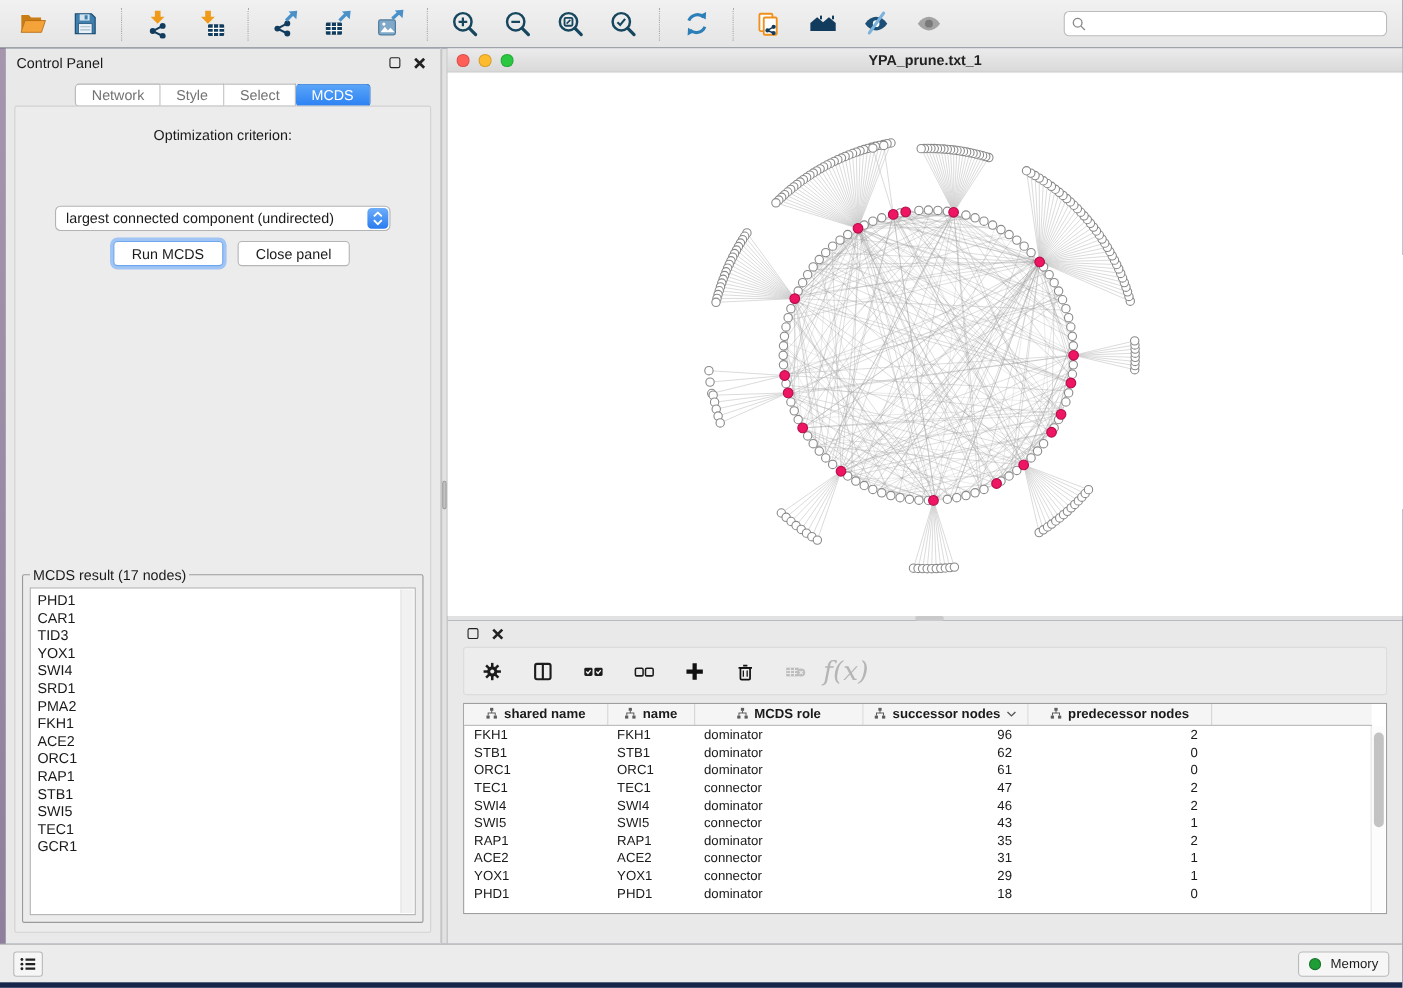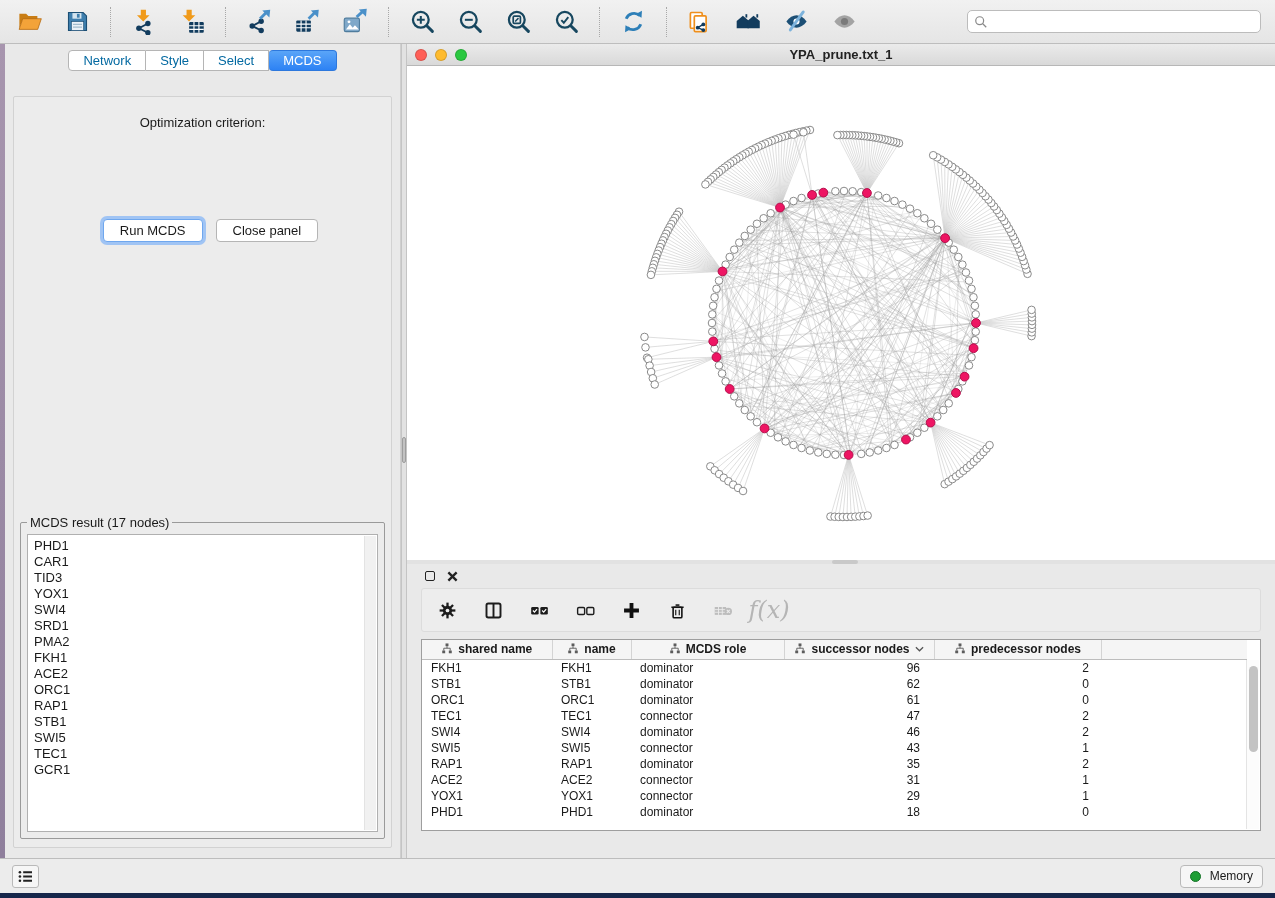--- a/index.html
+++ b/index.html
@@ -21,21 +21,21 @@
   
   .purple-strip{position:absolute;left:0;top:44px;width:5px;height:814px;background:linear-gradient(#a795ae,#8f7f9c)}
 
   
   .control-panel{position:absolute;left:5px;top:44px;width:396px;height:814px;background:#e9e9e9;border-right:1px solid #cfcfcf}
   .cp-header{height:26px;display:flex;align-items:center;padding:0 10px;font-size:13px}
   .panel-title{flex:1}
   .win-ic{display:flex;align-items:center;justify-content:center;width:18px;height:18px;margin-left:4px}
   .float-ic{width:10px;height:10px;border:1.6px solid #222;border-radius:2px;display:inline-block}
   .cp-tabs{display:flex;justify-content:center;margin-top:6px;height:21px}
-  .cp-tab{background:#fff;border:1px solid #b5b5b5;border-left:none;font-size:13px;padding:2px 14px;line-height:16px;color:#0369a1}
+  .cp-tab{background:#fff;border:1px solid #b5b5b5;border-left:none;font-size:13px;padding:2px 14px;line-height:16px;color:#737373}
   .cp-tab:first-child{border-left:1px solid #b5b5b5;border-radius:4px 0 0 4px}
   .cp-tab:last-child{border-radius:0 4px 4px 0}
   .cp-tab.selected{background:linear-gradient(#5aa5f8,#2d82f4);border-color:#2d78dd;color:#fff;border-radius:4px}
   .cp-body{position:absolute;left:8px;right:8px;top:52px;bottom:10px;background:#ececec;border:1px solid #d2d2d2;border-radius:2px}
   .opt-label{text-align:center;margin-top:18px;font-size:13px}
   .dropdown{position:absolute;left:36px;right:36px;top:90px;height:23px;background:#fff;border:1px solid #b3b3b3;border-radius:5px;
     display:flex;align-items:center;font-size:13px;padding-left:9px}
   .dd-value{flex:1;white-space:nowrap;overflow:hidden}
   .dd-stepper{width:19px;height:19px;margin-right:1px;border-radius:4px;background:linear-gradient(#6eaef9,#2a7bf0);
     display:flex;flex-direction:column;align-items:center;justify-content:center;gap:1px}
@@ -243,28 +243,50 @@
       <circle cx="6.5" cy="6.5" r="4.5" fill="none" stroke="#8a8a8a" stroke-width="1.4"></circle>
       <path d="M10 10l4 4" stroke="#8a8a8a" stroke-width="1.4"></path>
     </svg>
     <input type="text" value="" style="">
   </div>
 </div>
 
 <div class="purple-strip"></div>
 
 <div class="control-panel">
+  <div class="cp-header">
+    <span class="panel-title">Control Panel</span>
+    <span class="win-ic">
+        <span class="float-ic"></span>
+      </span>
+    <span class="win-ic">
+      <svg width="11" height="11" viewBox="0 0 12 12">
+          <path d="M1.5 1.5l9 9M10.5 1.5l-9 9" stroke="#222" stroke-width="2.6"></path>
+        </svg>
+    </span>
+  </div>
   <div class="cp-tabs" id="cp-tabs">
       <div class="cp-tab">Network</div>
       <div class="cp-tab">Style</div>
       <div class="cp-tab">Select</div>
       <div class="cp-tab selected">MCDS</div>
     </div>
   <div class="cp-body">
     <div class="opt-label">Optimization criterion:</div>
+    <div class="dropdown">
+      <span class="dd-value">largest connected component (undirected)</span>
+      <span class="dd-stepper">
+        <svg viewBox="0 0 10 6">
+            <path d="M1 5l4-4 4 4" fill="none" stroke="#fff" stroke-width="1.8"></path>
+          </svg>
+        <svg viewBox="0 0 10 6">
+            <path d="M1 1l4 4 4-4" fill="none" stroke="#fff" stroke-width="1.8"></path>
+          </svg>
+      </span>
+    </div>
     <div class="btn-row">
       <button class="mac-btn focused">Run MCDS</button>
       <button class="mac-btn">Close panel</button>
     </div>
     <fieldset class="result-box">
       <legend>MCDS result (17 nodes)</legend>
       <div class="result-list">
         <div class="result-items" id="mcds-items">
             <div>PHD1</div>
             <div>CAR1</div>

